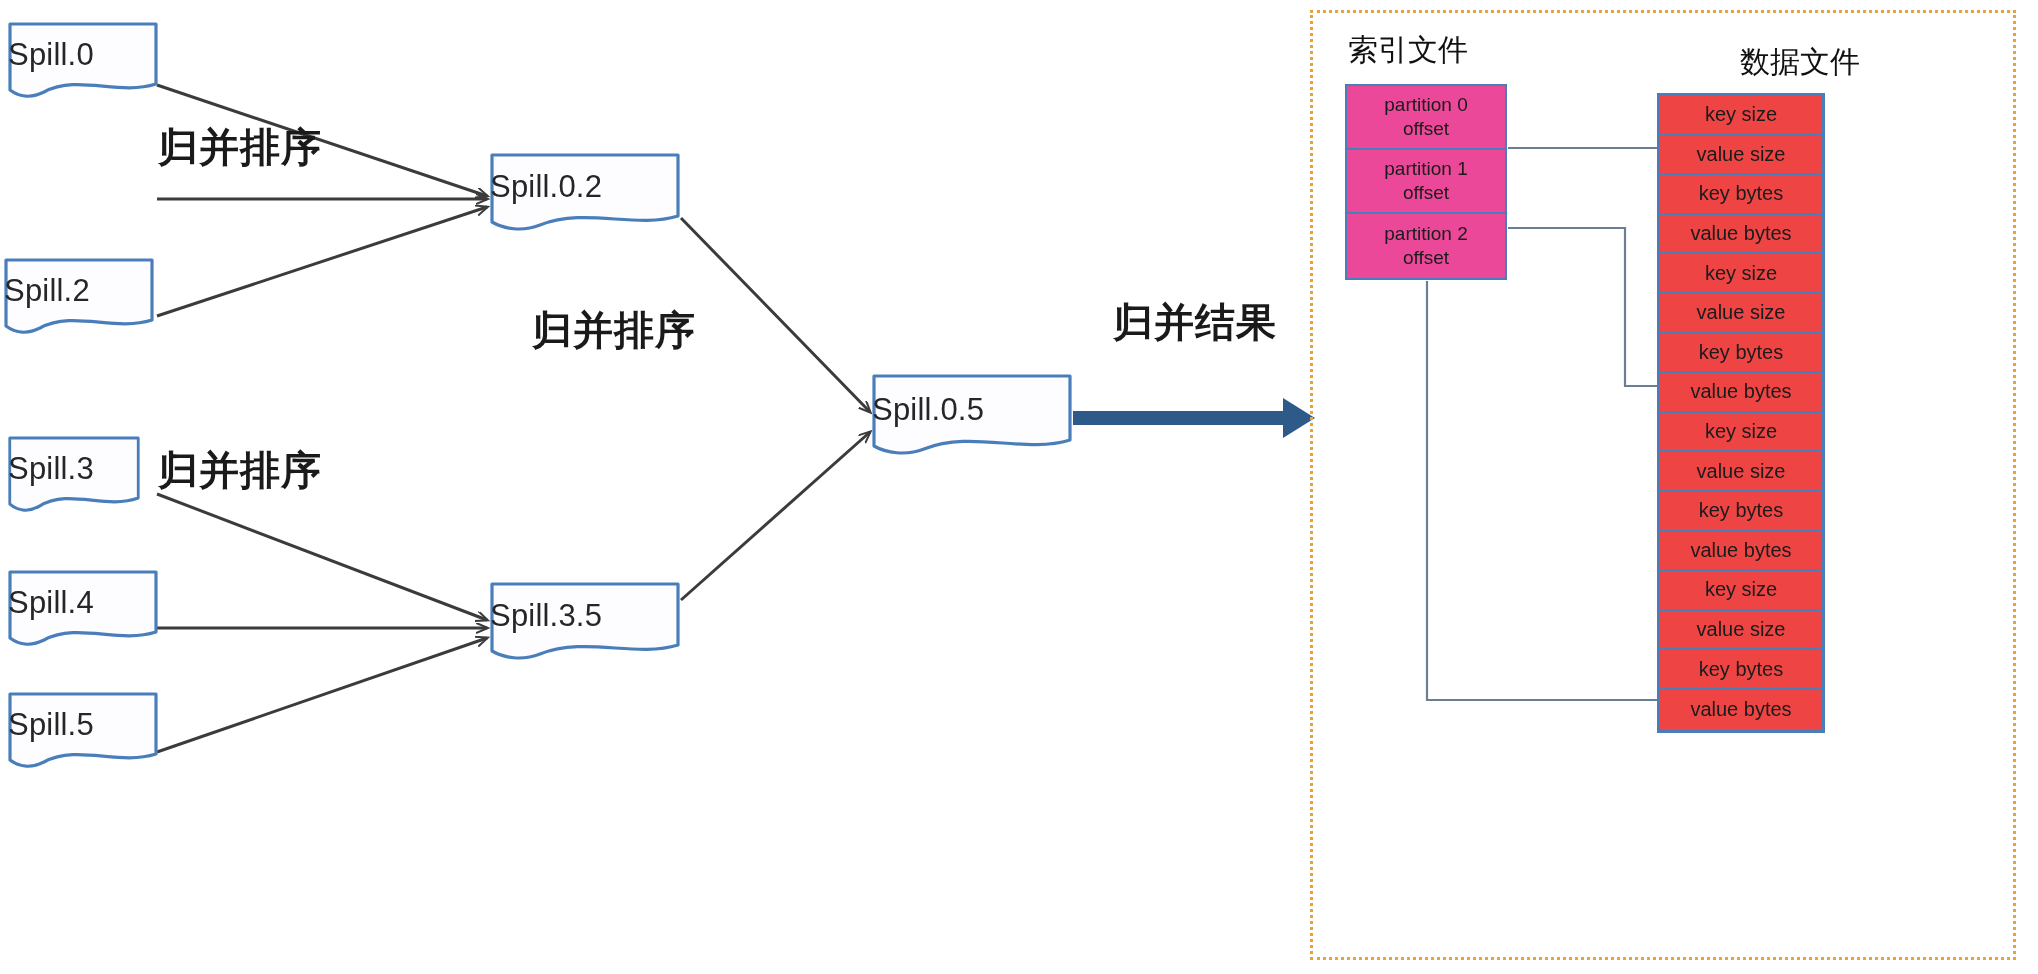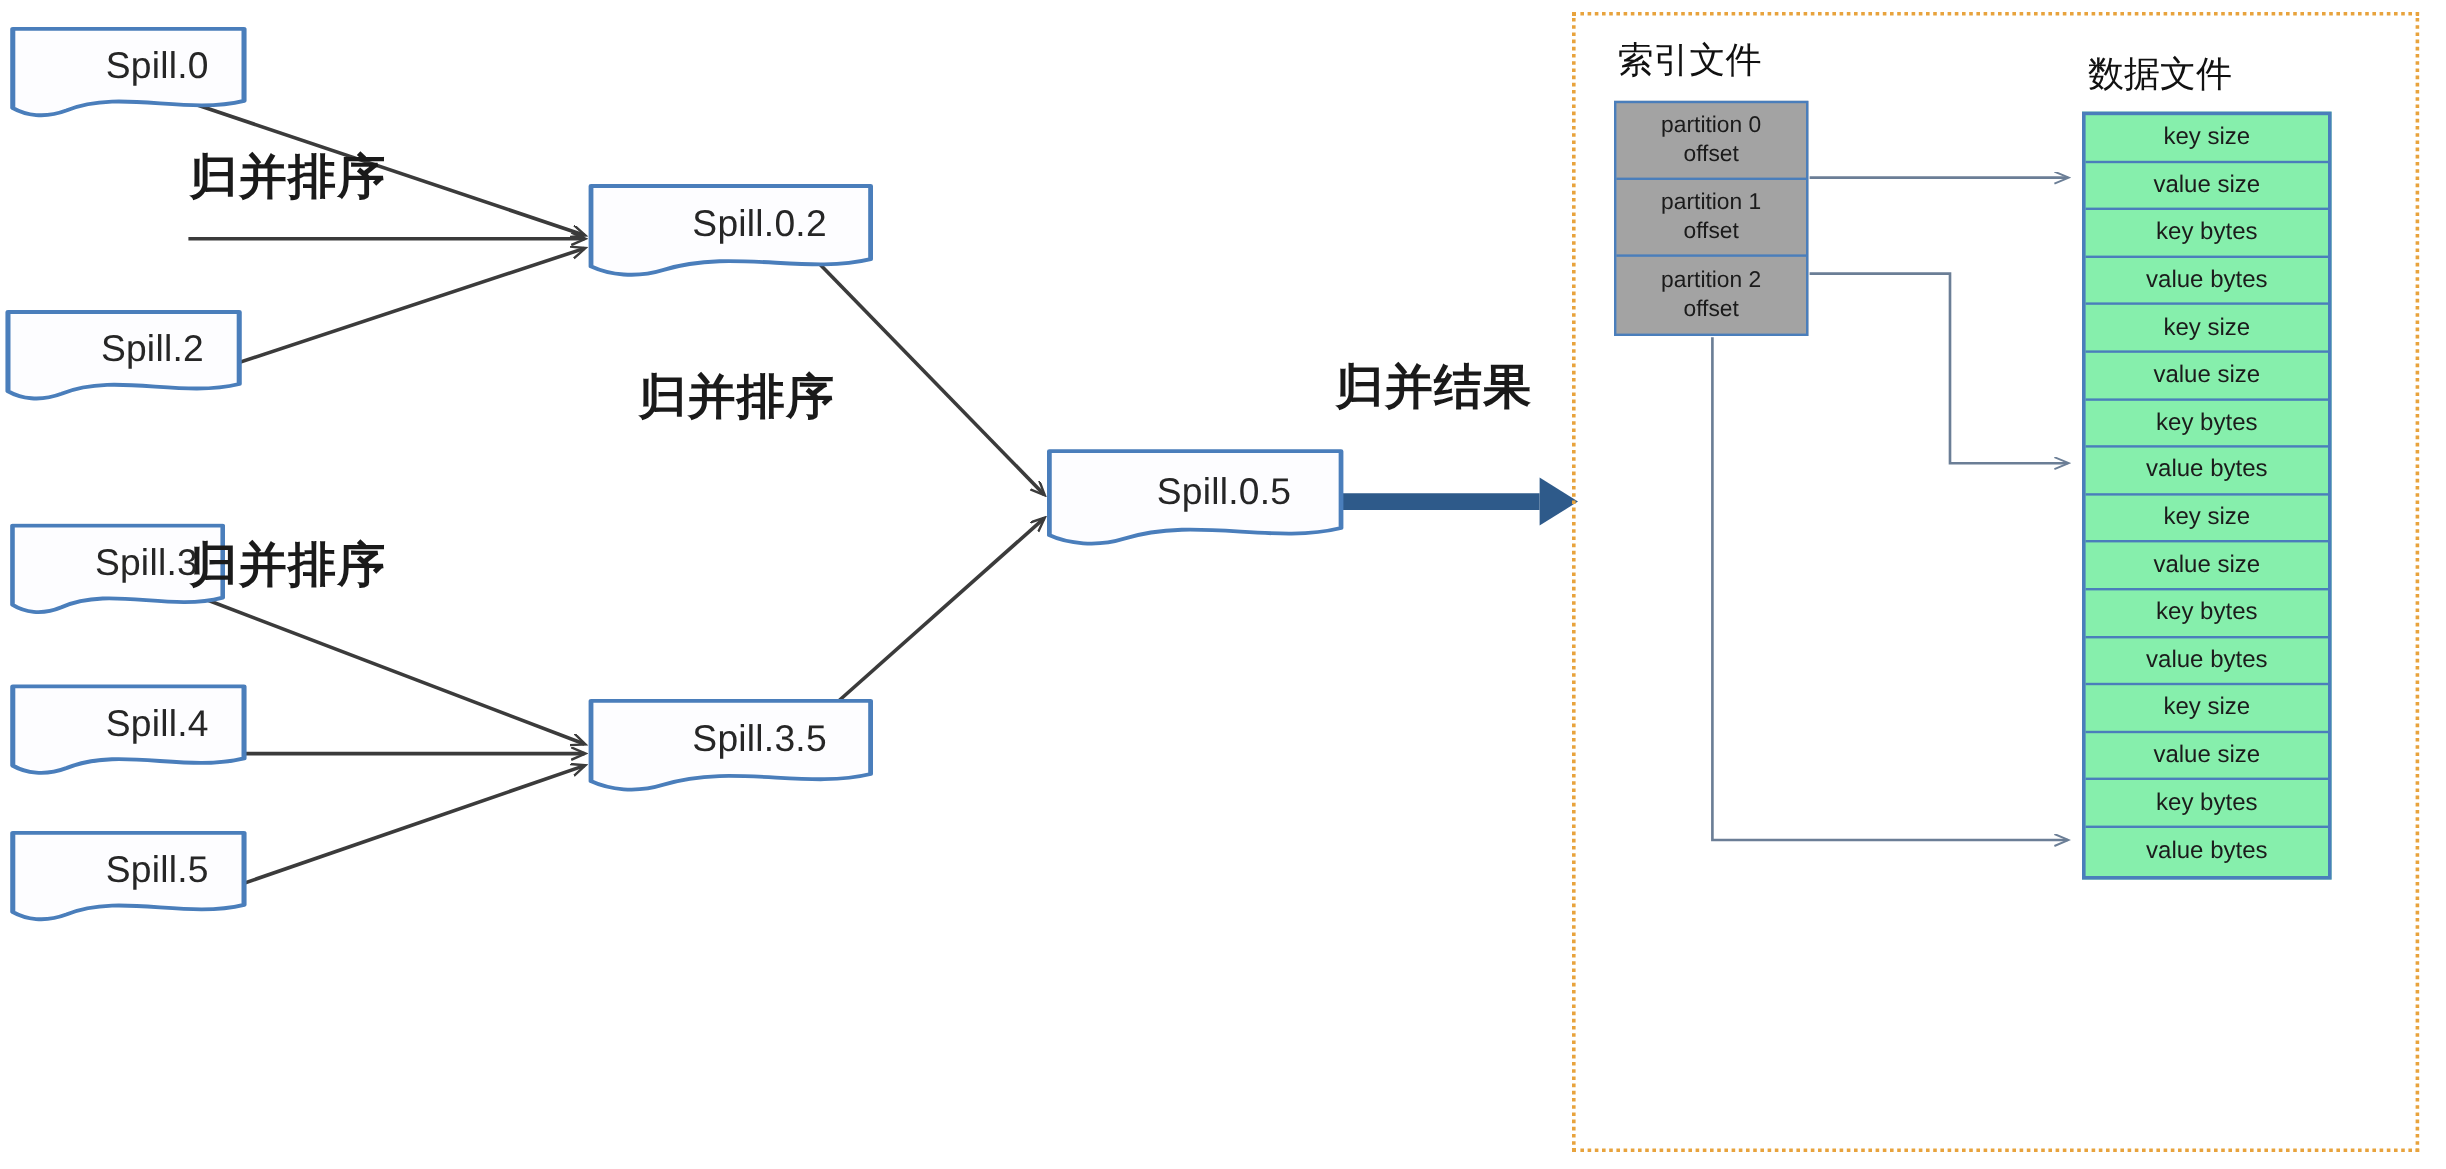--- a/index.html
+++ b/index.html
@@ -24,22 +24,21 @@
     width: 2038px;
     height: 974px;
     pointer-events: none;
   }
 
   
   .doc {
     position: absolute;
     display: flex;
     align-items: center;
-    justify-content: center;
-    padding-left: 48px;
+    justify-content: flex-start;
   }
   .doc .doc-svg {
     position: absolute;
     left: 0; top: 0;
     width: 100%;
     height: 100%;
   }
   .doc .doc-label {
     position: relative;
     z-index: 2;
@@ -82,47 +81,47 @@
   }
 
   
   #index-file {
     position: absolute;
     left: 1345px;
     top: 84px;
     width: 162px;
     border: 2px solid #4A7EBB;
     box-sizing: border-box;
-    background: #a3a3a3;
+    background: #ec4899;
   }
   #index-file .idx-row {
     border-bottom: 2px solid #4A7EBB;
     height: 64px;
     display: flex;
     flex-direction: column;
     align-items: center;
     justify-content: center;
     box-sizing: border-box;
     font-size: 19px;
     color: #1b1b1b;
     line-height: 1.25;
   }
   #index-file .idx-row:last-child {
     border-bottom: none;
   }
 
   
   #data-file {
     position: absolute;
-    left: 1735px;
+    left: 1657px;
     top: 93px;
-    width: 208px;
+    width: 168px;
     border: 3px solid #4A7EBB;
     box-sizing: border-box;
-    background: #86efac;
+    background: #ef4444;
   }
   #data-file .dat-row {
     height: 39.6px;
     border-bottom: 2px solid #4A7EBB;
     display: flex;
     align-items: center;
     justify-content: center;
     box-sizing: border-box;
     font-size: 20px;
     color: #1b1b1b;

